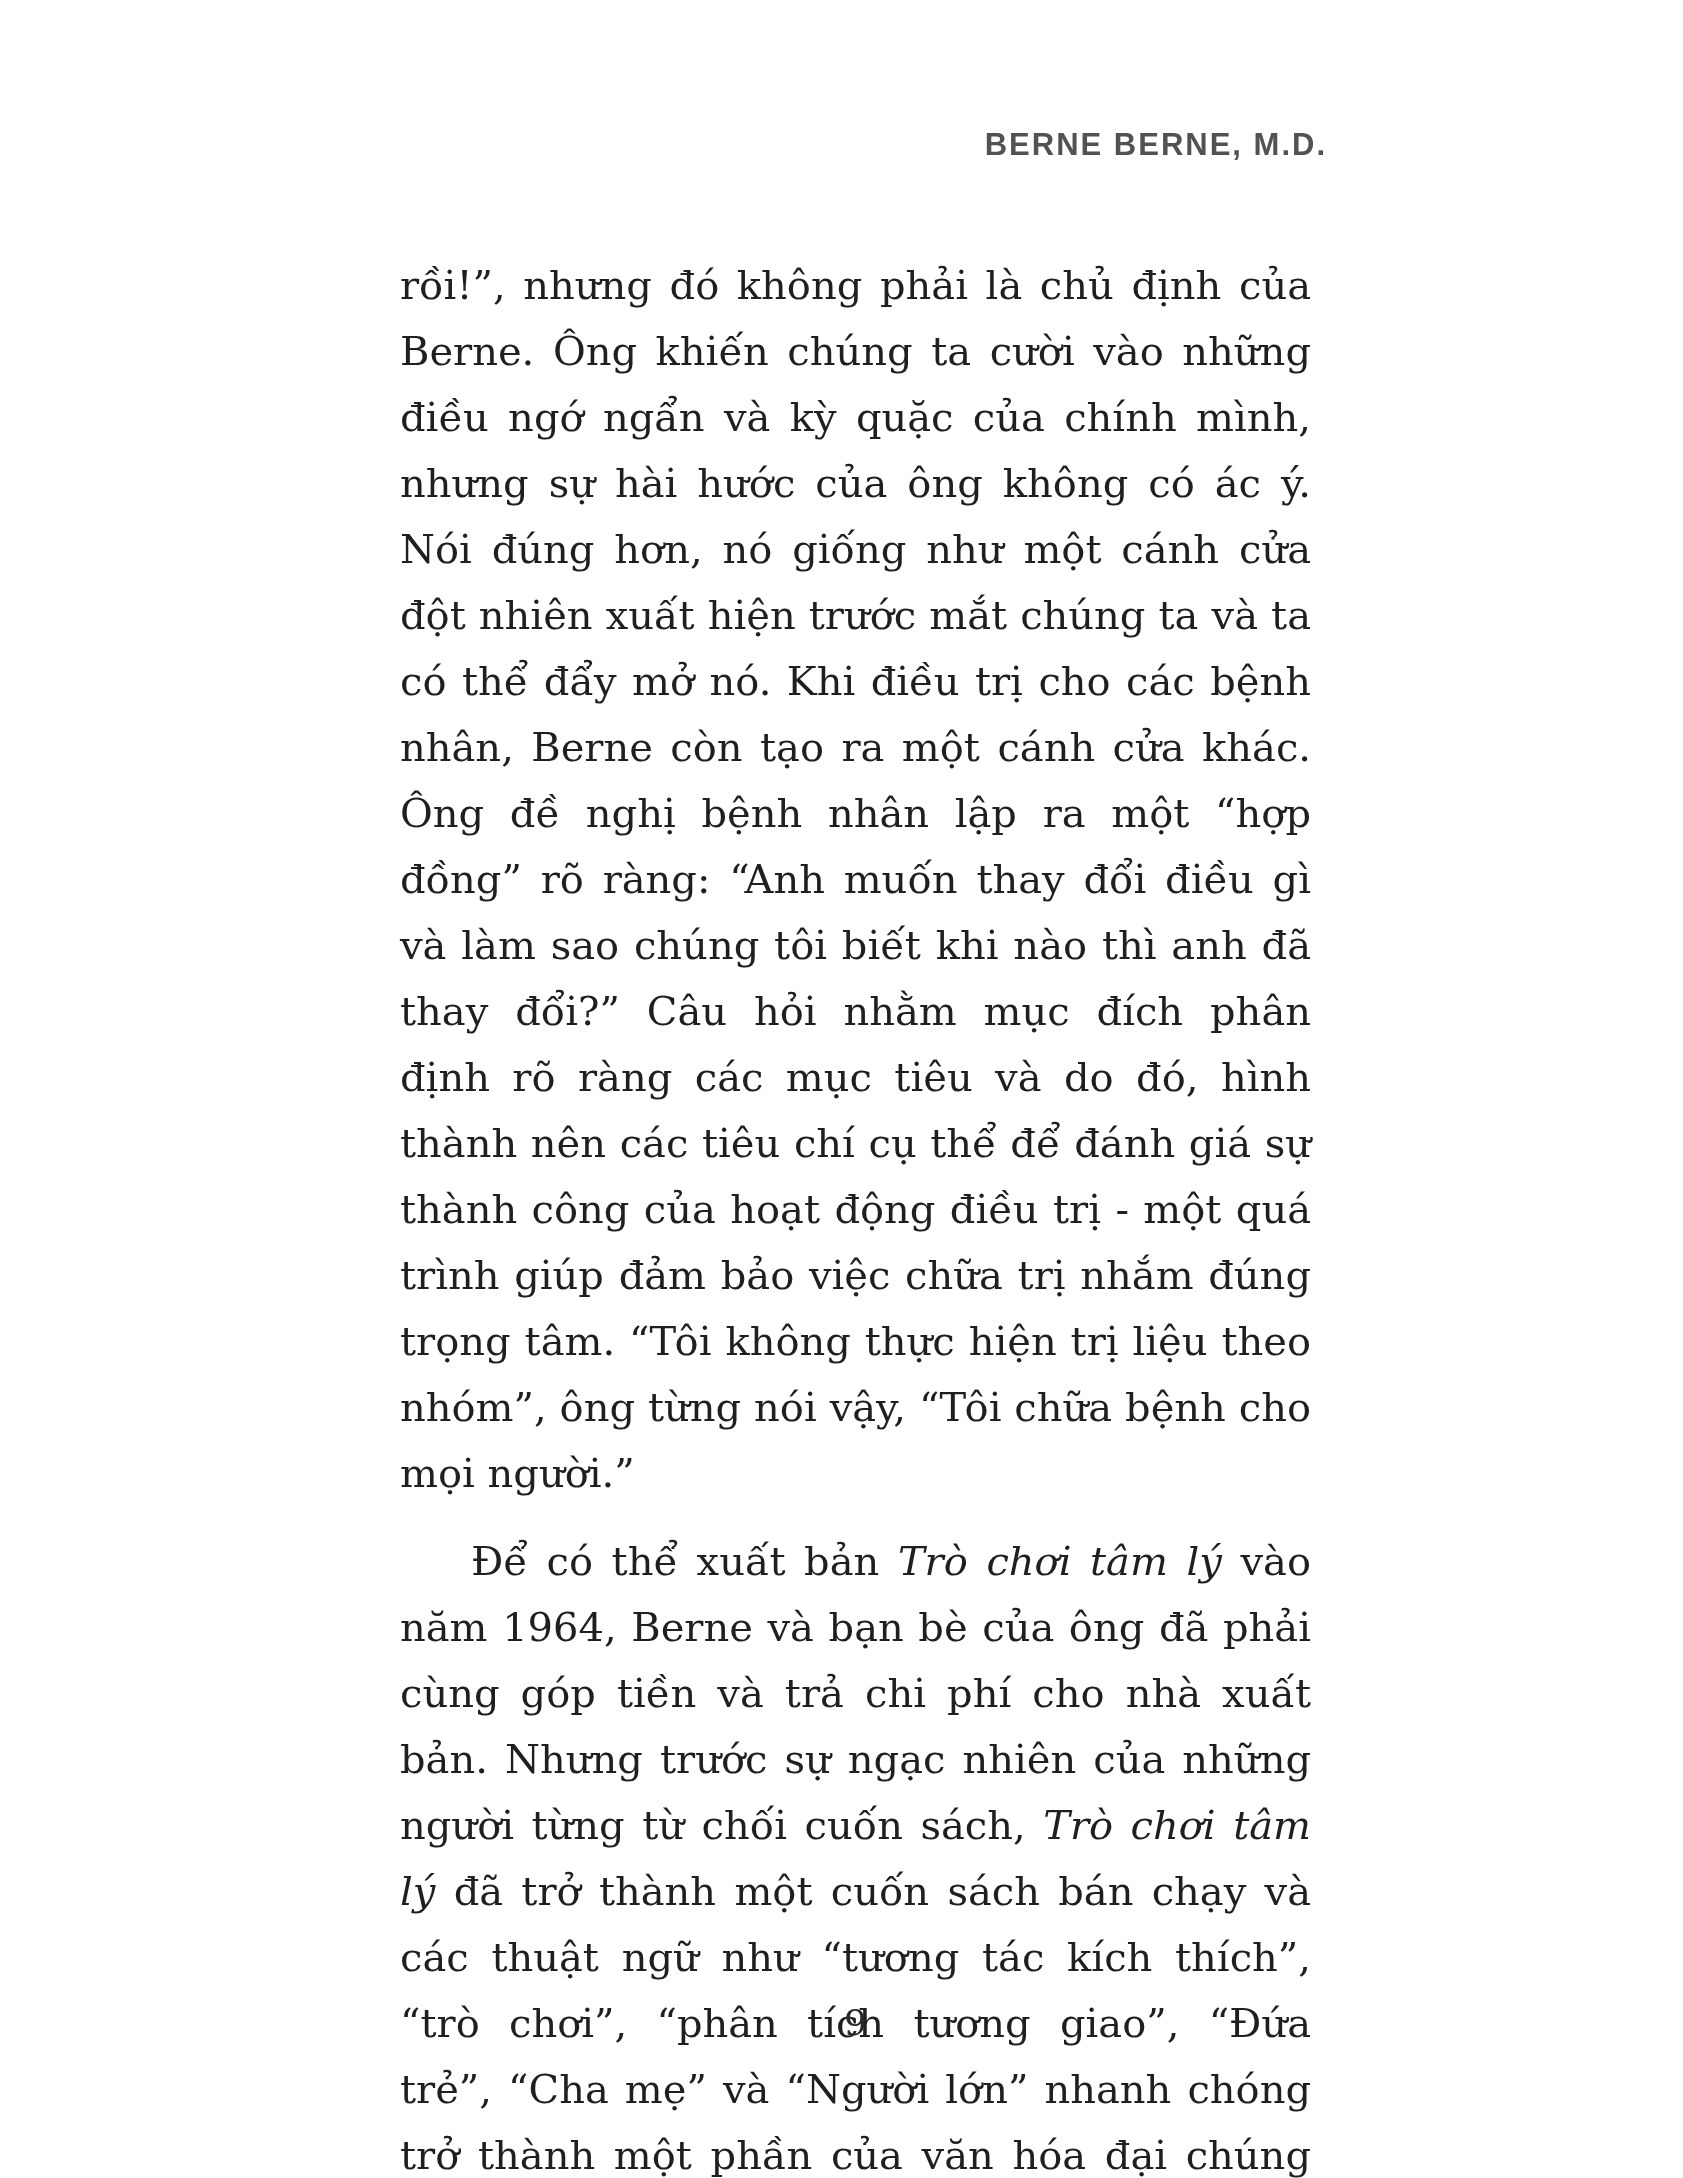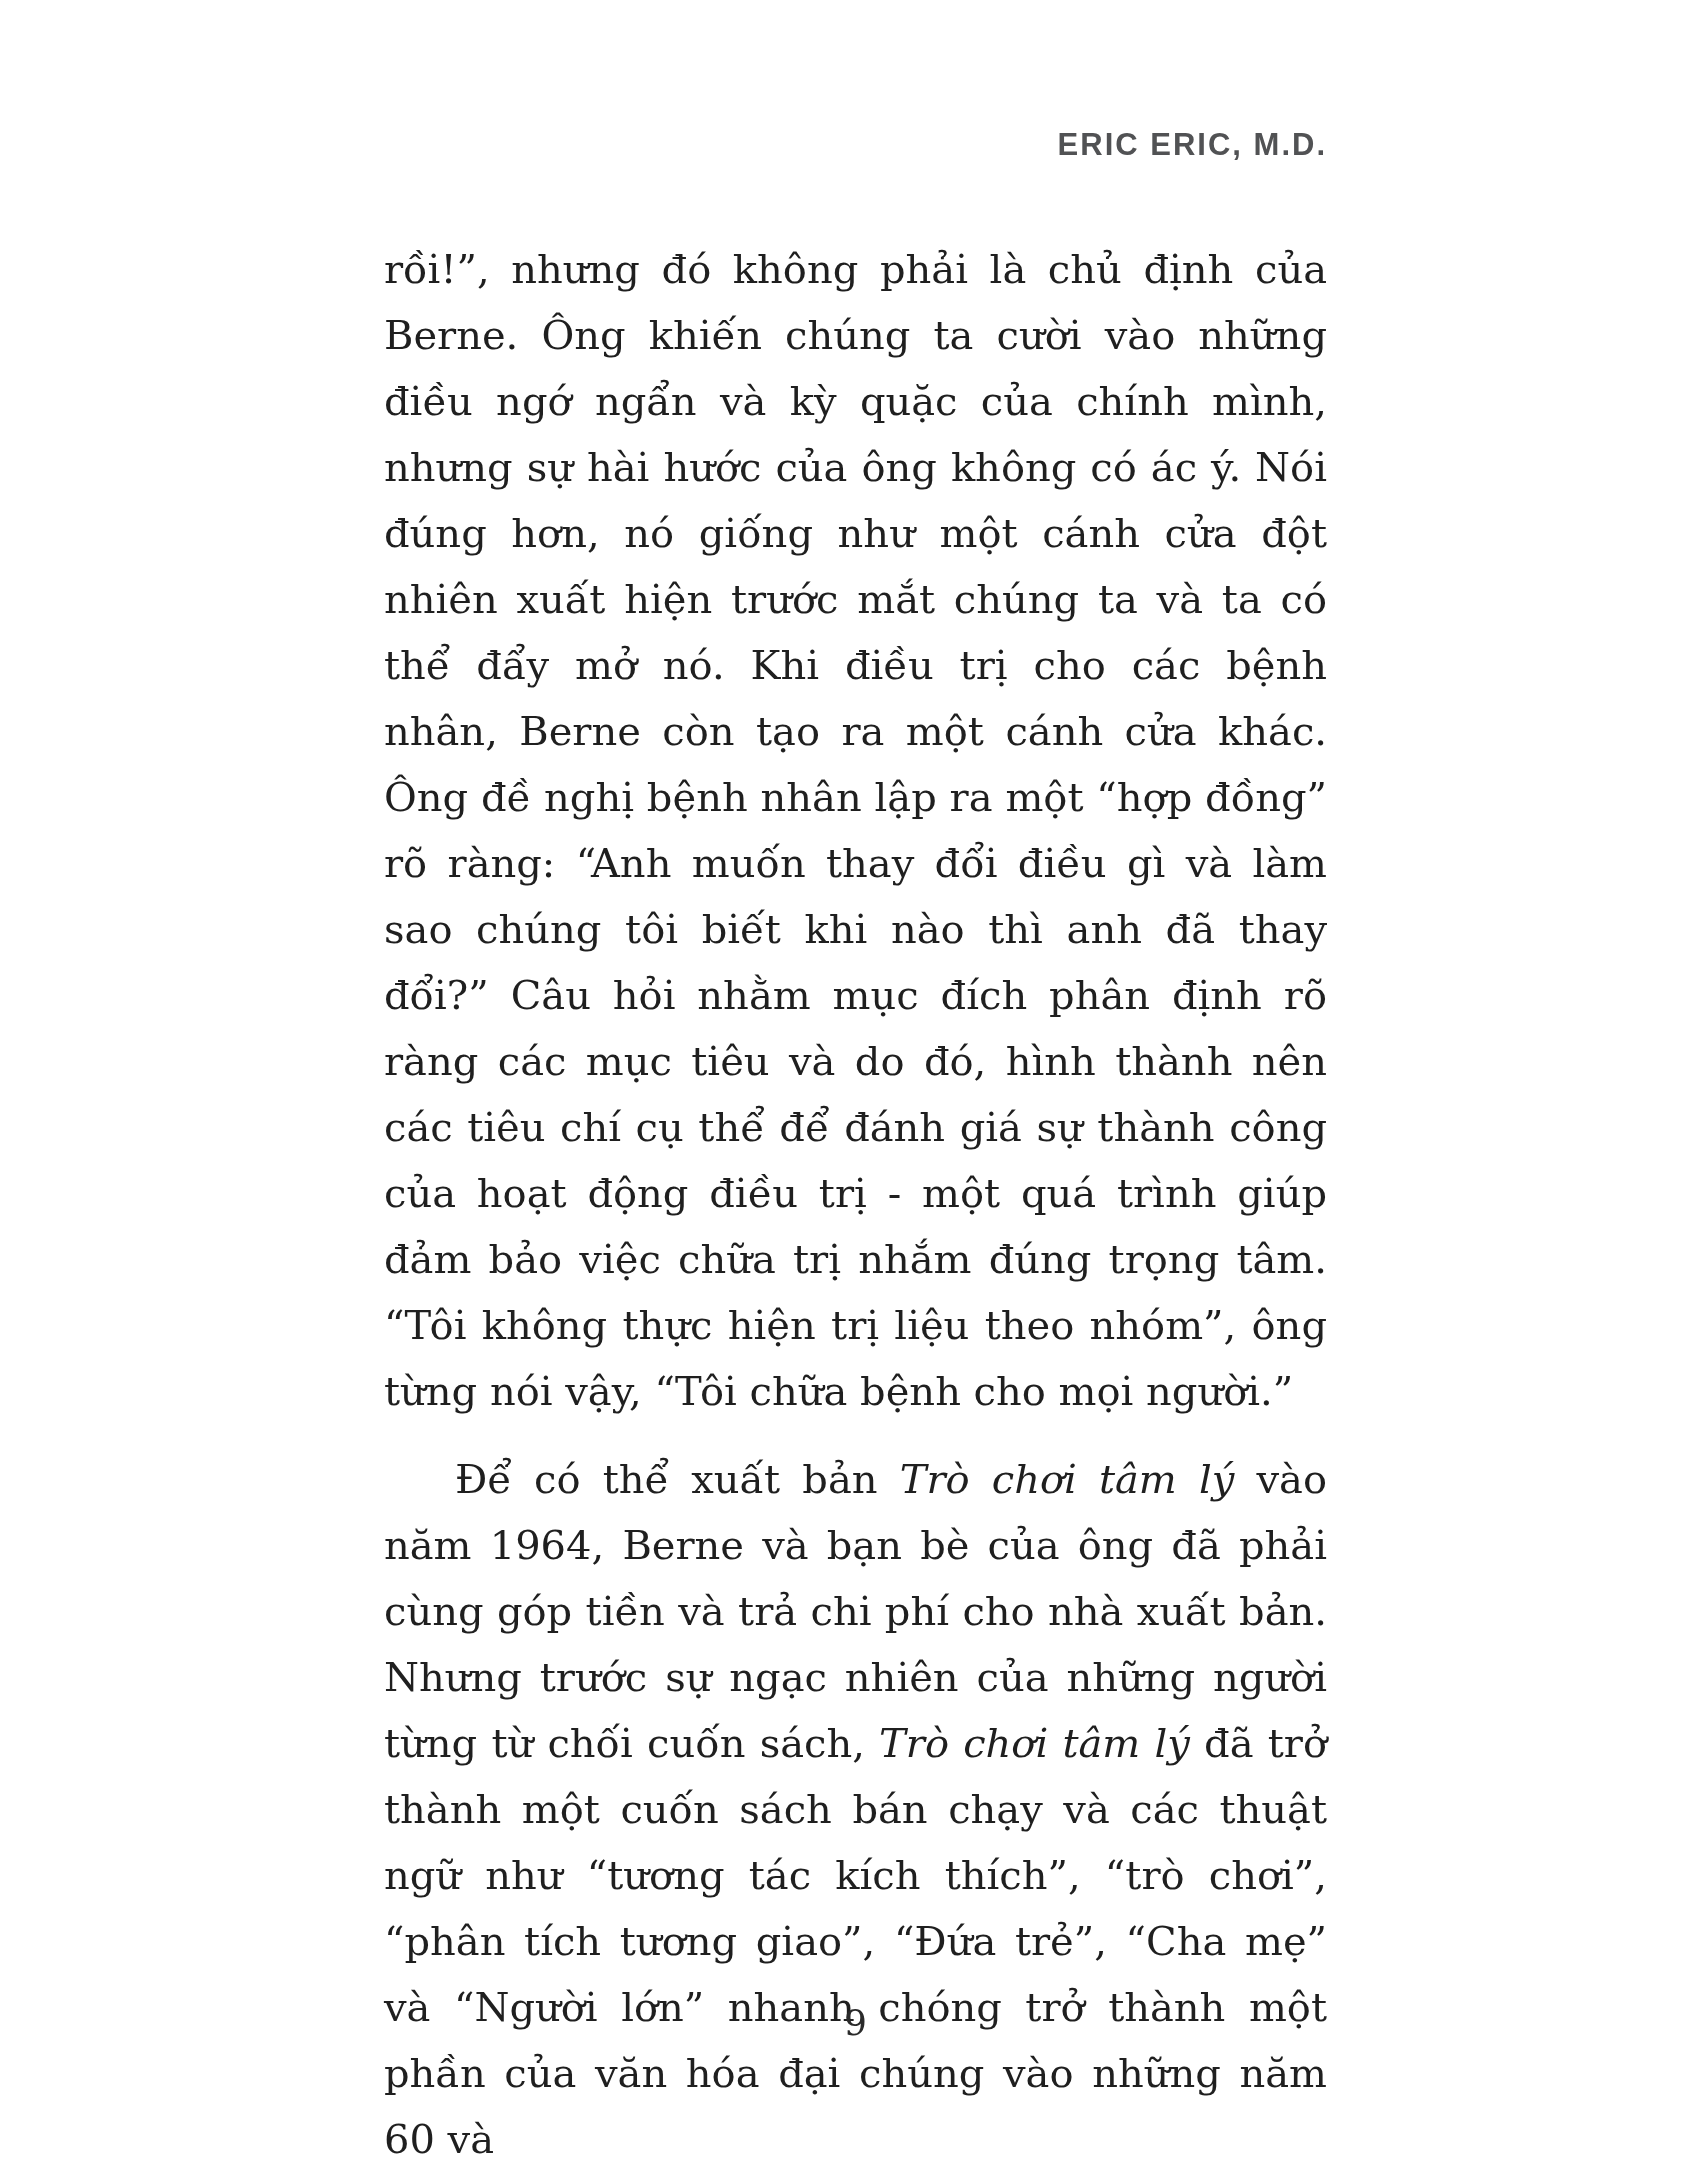--- a/index.html
+++ b/index.html
@@ -32,21 +32,21 @@
     top: 236px;
     left: 384px;
     width: 943px;
     font-family: "DejaVu Serif", serif;
     font-size: 40px;
     line-height: 66px;
     color: #1f1f1f;
     text-align: justify;
   }
   .text-block p {
-    margin: 0;
+    margin: 16px;
     padding: 0;
   }
   .text-block p + p {
     margin-top: 22px;
   }
   .text-block p.indent {
     text-indent: 71px;
   }
   .text-block em {
   }
@@ -58,21 +58,21 @@
     text-align: center;
     font-family: "DejaVu Serif", serif;
     font-size: 36px;
     color: #2a2a2a;
   }
 </style>
 </head>
 <body>
 
 <div class="page">
-  <div class="running-header">ERIC ERIC, M.D.</div>
+  <div class="running-header">BERNE BERNE, M.D.</div>
 
   <div class="text-block" id="paragraphs">
       <p class=""><span>rồi!”, nhưng đó không phải là chủ định của Berne. Ông khiến chúng ta cười vào những điều ngớ ngẩn và kỳ quặc của chính mình, nhưng sự hài hước của ông không có ác ý. Nói đúng hơn, nó giống như một cánh cửa đột nhiên xuất hiện trước mắt chúng ta và ta có thể đẩy mở nó. Khi điều trị cho các bệnh nhân, Berne còn tạo ra một cánh cửa khác. Ông đề nghị bệnh nhân lập ra một “hợp đồng” rõ ràng: “Anh muốn thay đổi điều gì và làm sao chúng tôi biết khi nào thì anh đã thay đổi?” Câu hỏi nhằm mục đích phân định rõ ràng các mục tiêu và do đó, hình thành nên các tiêu chí cụ thể để đánh giá sự thành công của hoạt động điều trị - một quá trình giúp đảm bảo việc chữa trị nhắm đúng trọng tâm. “Tôi không thực hiện trị liệu theo nhóm”, ông từng nói vậy, “Tôi chữa bệnh cho mọi người.”</span></p>
       <p class="indent"><span>Để có thể xuất bản </span><em>Trò chơi tâm lý</em><span> vào năm 1964, Berne và bạn bè của ông đã phải cùng góp tiền và trả chi phí cho nhà xuất bản. Nhưng trước sự ngạc nhiên của những người từng từ chối cuốn sách, </span><em>Trò chơi tâm lý</em><span> đã trở thành một cuốn sách bán chạy và các thuật ngữ như “tương tác kích thích”, “trò chơi”, “phân tích tương giao”, “Đứa trẻ”, “Cha mẹ” và “Người lớn” nhanh chóng trở thành một phần của văn hóa đại chúng vào những năm 60 và</span></p>
     </div>
 
   <div class="page-number">9</div>
 </div>
 
 

